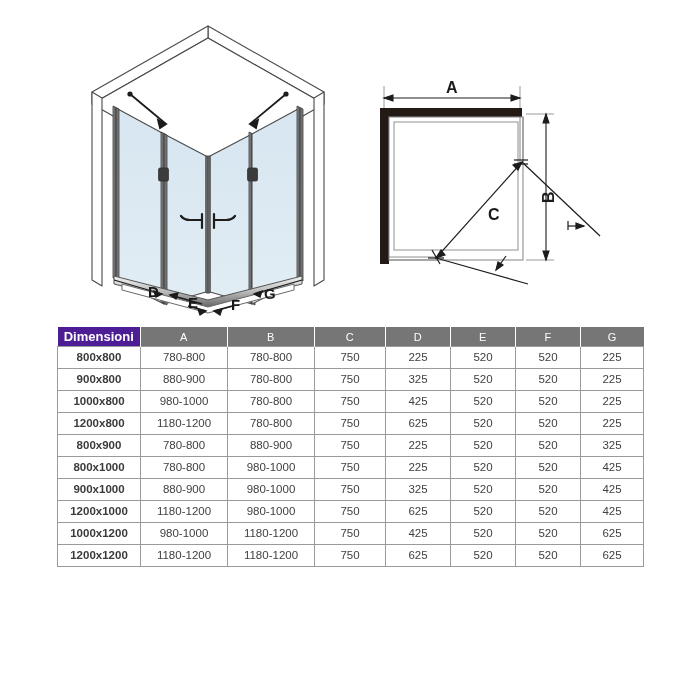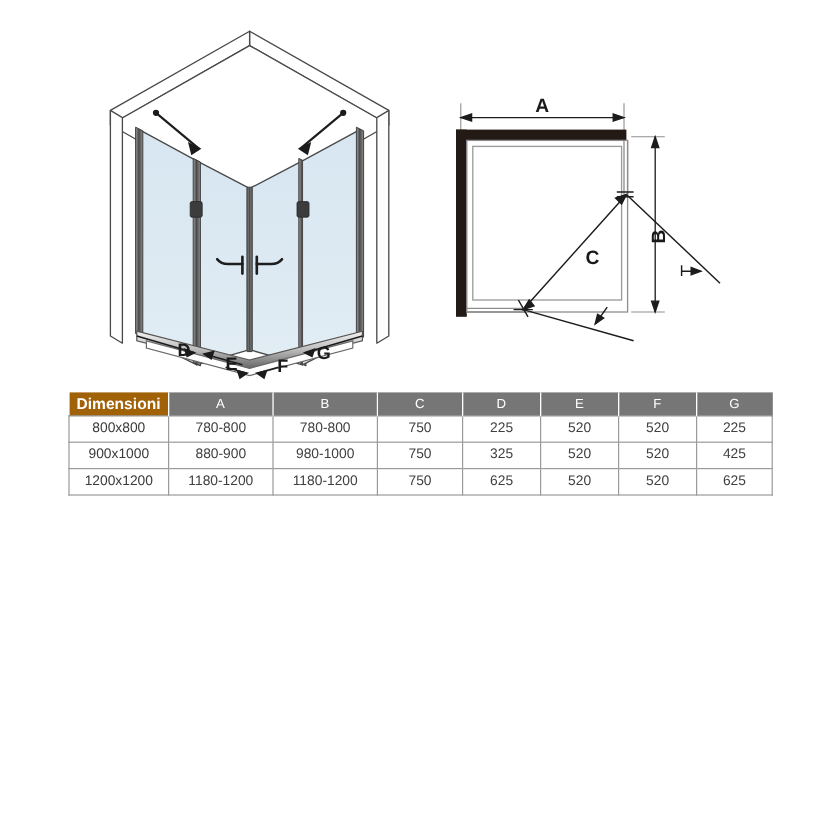--- a/index.html
+++ b/index.html
@@ -56,37 +56,37 @@
     background: #767676;
     color: #ffffff;
     font-size: 11px;
     font-weight: normal;
     letter-spacing: .5px;
     border-right: 1px solid #ffffff;
     padding: 0;
   }
   thead th:last-child { border-right: none; }
   thead th.head-dim {
-    background: #a16207;
+    background: #4c1d95;
     color: #ffffff;
     font-size: 13px;
     font-weight: bold;
     letter-spacing: 0px;
   }
   
   tbody td {
     height: 21px;
     font-size: 11.5px;
     color: #404040;
     background: #ffffff;
     border: 1px solid #9a9a9a;
     padding: 0;
     line-height: 21px;
   }
-  tbody td.c-dim { font-weight: normal; color: #3a3a3a; }
+  tbody td.c-dim { font-weight: bold; color: #3a3a3a; }
   
   tbody td.nudge-up   { vertical-align: top; }
 
   
   col.w-dim { width: 83px; }
   col.w-a   { width: 87px; }
   col.w-b   { width: 87px; }
   col.w-c   { width: 71px; }
   col.w-d   { width: 65px; }
   col.w-e   { width: 65px; }
@@ -298,28 +298,98 @@
             <td class="c-dim">800x800</td>
             <td>780-800</td>
             <td>780-800</td>
             <td>750</td>
             <td>225</td>
             <td>520</td>
             <td>520</td>
             <td>225</td>
           </tr>
           <tr>
+            <td class="c-dim">900x800</td>
+            <td>880-900</td>
+            <td>780-800</td>
+            <td>750</td>
+            <td>325</td>
+            <td>520</td>
+            <td class="nudge-up">520</td>
+            <td>225</td>
+          </tr>
+          <tr>
+            <td class="c-dim">1000x800</td>
+            <td>980-1000</td>
+            <td>780-800</td>
+            <td>750</td>
+            <td>425</td>
+            <td>520</td>
+            <td class="nudge-up">520</td>
+            <td>225</td>
+          </tr>
+          <tr>
+            <td class="c-dim">1200x800</td>
+            <td>1180-1200</td>
+            <td>780-800</td>
+            <td>750</td>
+            <td>625</td>
+            <td>520</td>
+            <td class="nudge-up">520</td>
+            <td>225</td>
+          </tr>
+          <tr>
+            <td class="c-dim">800x900</td>
+            <td>780-800</td>
+            <td>880-900</td>
+            <td>750</td>
+            <td>225</td>
+            <td>520</td>
+            <td>520</td>
+            <td>325</td>
+          </tr>
+          <tr>
+            <td class="c-dim">800x1000</td>
+            <td>780-800</td>
+            <td>980-1000</td>
+            <td>750</td>
+            <td>225</td>
+            <td>520</td>
+            <td>520</td>
+            <td>425</td>
+          </tr>
+          <tr>
             <td class="c-dim">900x1000</td>
             <td>880-900</td>
             <td>980-1000</td>
             <td>750</td>
             <td>325</td>
             <td>520</td>
             <td class="nudge-up">520</td>
             <td>425</td>
+          </tr>
+          <tr>
+            <td class="c-dim">1200x1000</td>
+            <td>1180-1200</td>
+            <td>980-1000</td>
+            <td>750</td>
+            <td>625</td>
+            <td>520</td>
+            <td class="nudge-up">520</td>
+            <td>425</td>
+          </tr>
+          <tr>
+            <td class="c-dim">1000x1200</td>
+            <td>980-1000</td>
+            <td>1180-1200</td>
+            <td>750</td>
+            <td>425</td>
+            <td>520</td>
+            <td class="nudge-up">520</td>
+            <td>625</td>
           </tr>
           <tr>
             <td class="c-dim">1200x1200</td>
             <td>1180-1200</td>
             <td>1180-1200</td>
             <td>750</td>
             <td>625</td>
             <td>520</td>
             <td class="nudge-up">520</td>
             <td>625</td>

